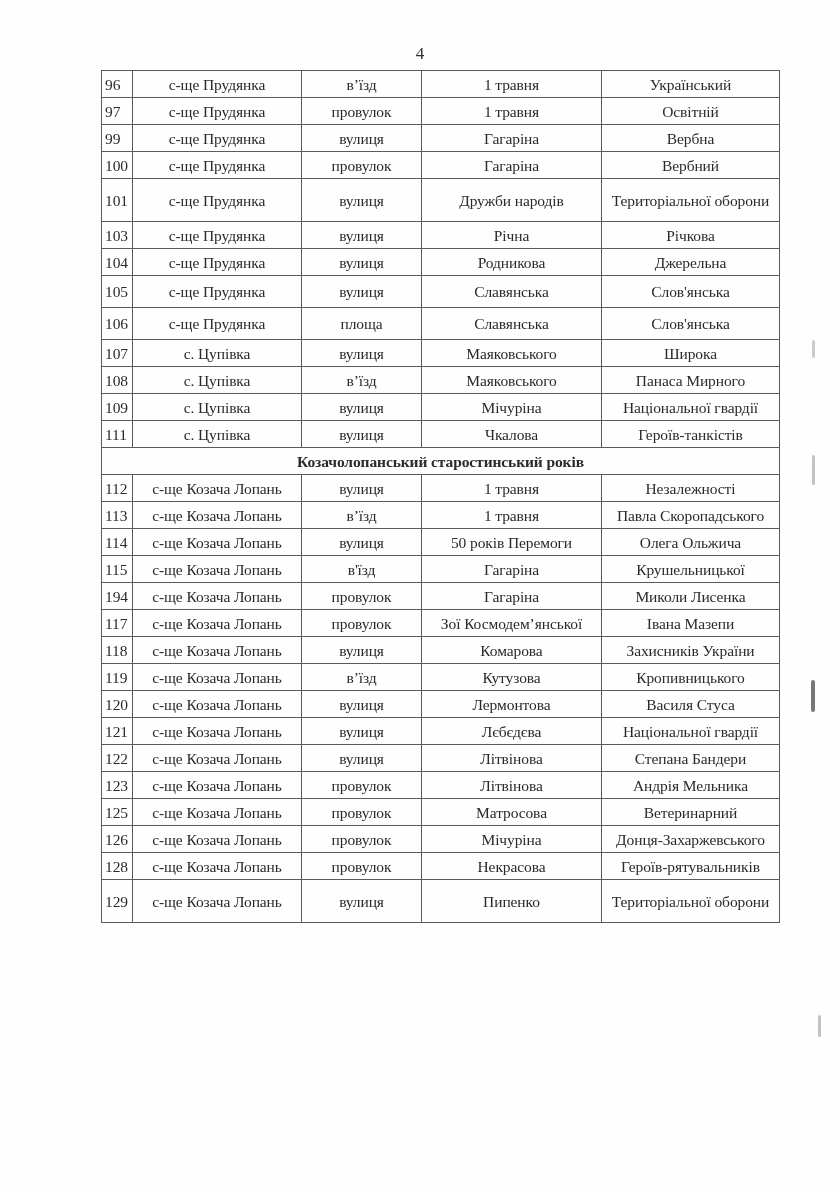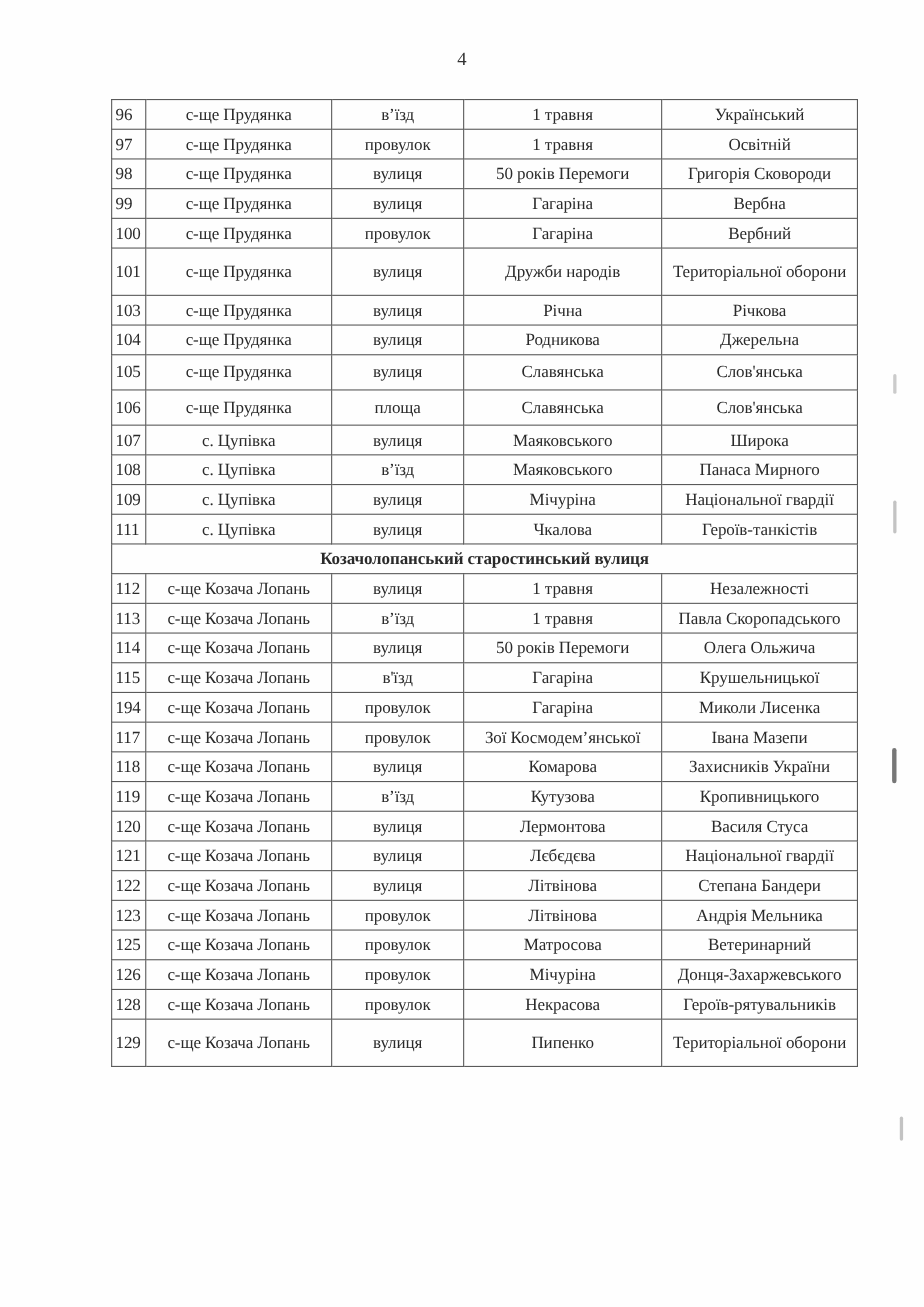--- a/index.html
+++ b/index.html
@@ -20,21 +20,21 @@
       position: absolute;
       top: 44px;
       left: 0;
       width: 840px;
       text-align: center;
       font-size: 17px;
       color: #333;
     }
     table.street-table {
       position: absolute;
-      top: 90px;
+      top: 70px;
       left: 101px;
       width: 678px;
       border-collapse: collapse;
       table-layout: fixed;
       font-size: 15.5px;
       letter-spacing: -0.1px;
     }
     table.street-table td {
       border: 1.3px solid #5a5a5a;
       text-align: center;
@@ -97,27 +97,20 @@
         <td>Український</td>
       </tr>
       <tr>
         <td class="num">97</td>
         <td>с-ще Прудянка</td>
         <td>провулок</td>
         <td>1 травня</td>
         <td>Освітній</td>
       </tr>
       <tr>
-        <td class="num">98</td>
-        <td>с-ще Прудянка</td>
-        <td>вулиця</td>
-        <td>50 років Перемоги</td>
-        <td>Григорія Сковороди</td>
-      </tr>
-      <tr>
         <td class="num">99</td>
         <td>с-ще Прудянка</td>
         <td>вулиця</td>
         <td>Гагаріна</td>
         <td>Вербна</td>
       </tr>
       <tr>
         <td class="num">100</td>
         <td>с-ще Прудянка</td>
         <td>провулок</td>
@@ -181,21 +174,21 @@
         <td>Національної гвардії</td>
       </tr>
       <tr>
         <td class="num">111</td>
         <td>с. Цупівка</td>
         <td>вулиця</td>
         <td>Чкалова</td>
         <td>Героїв-танкістів</td>
       </tr>
       <tr class="section" id="section-row">
-      <td colspan="5">Козачолопанський старостинський вулиця</td>
+      <td colspan="5">Козачолопанський старостинський років</td>
     </tr>
   <tr>
         <td class="num">112</td>
         <td>с-ще Козача Лопань</td>
         <td>вулиця</td>
         <td>1 травня</td>
         <td>Незалежності</td>
       </tr>
       <tr>
         <td class="num">113</td>

